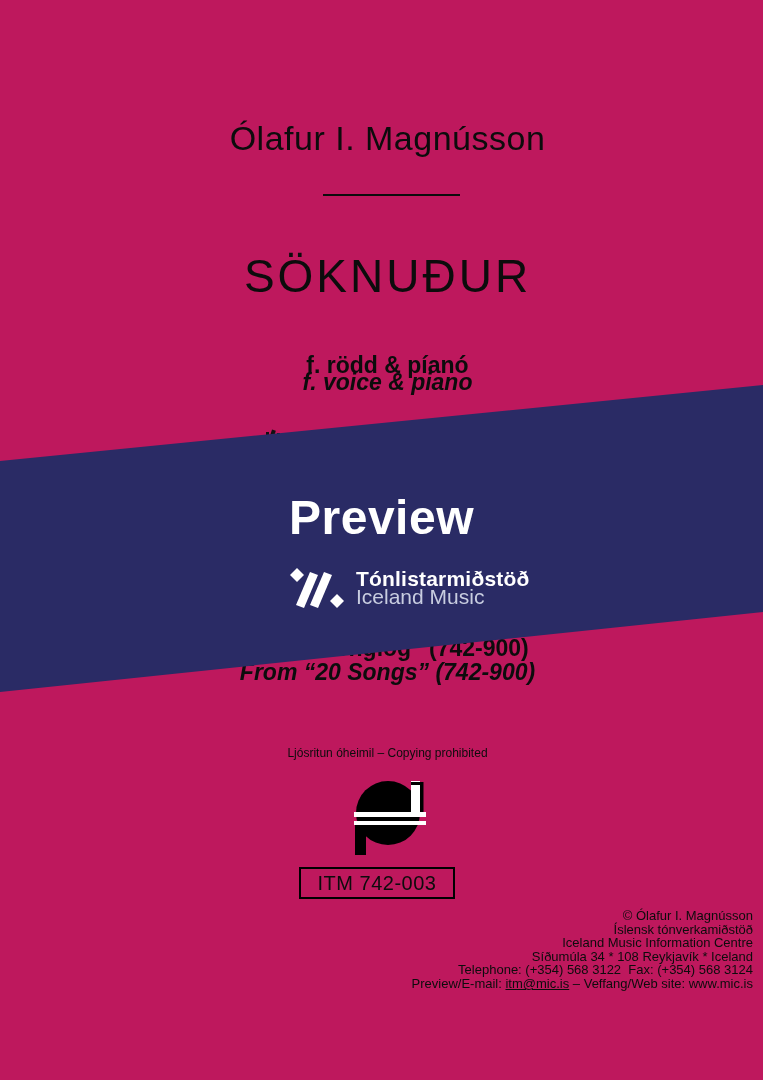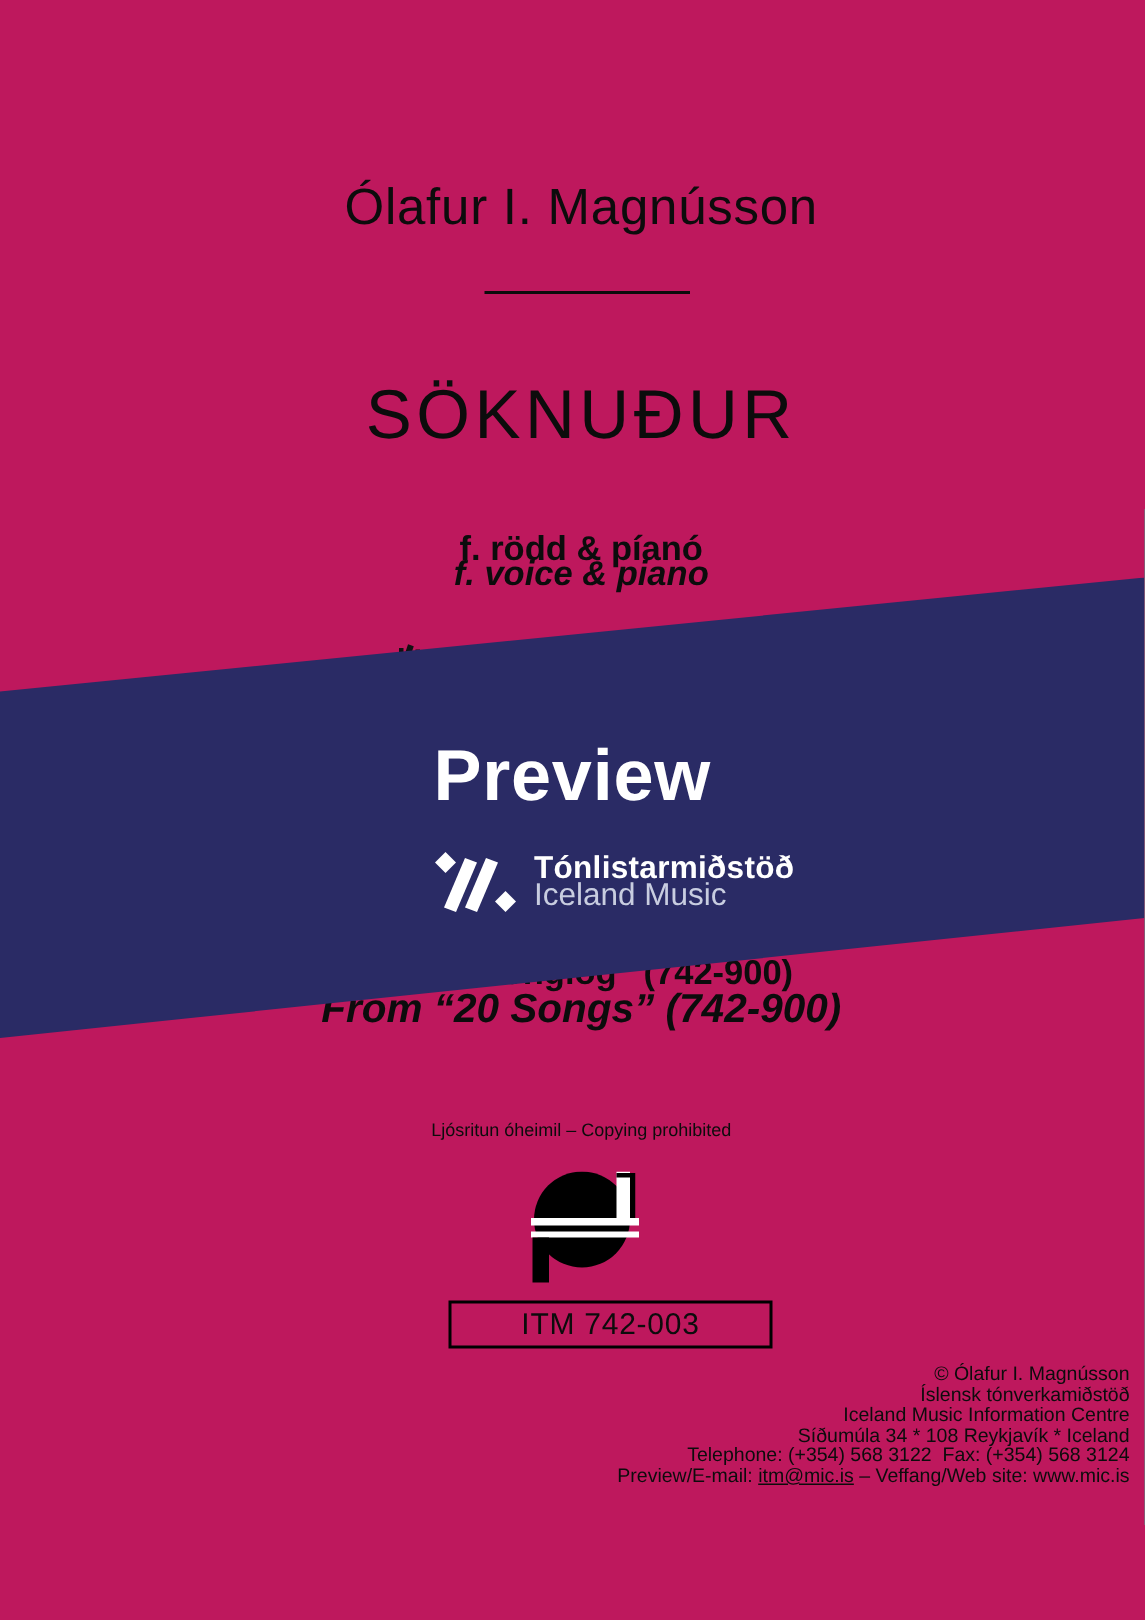--- a/index.html
+++ b/index.html
@@ -19,21 +19,21 @@
   .italic{font-style:italic;}
 
   
   .frag{background:#111; z-index:1;}
   .f1{left:266px; top:432px; width:3px; height:5px;}
   .f2{left:271px; top:430px; width:4px; height:6px; transform:rotate(18deg);}
   .f3{left:277px; top:433px; width:3px; height:4px;}
 
   
   .collection-is{top:636px; font-size:23px; line-height:24px; font-weight:700; z-index:1;}
-  .collection-en{top:660px; font-size:27px; line-height:24px; font-weight:700; z-index:1;}
+  .collection-en{top:660px; font-size:23px; line-height:24px; font-weight:700; z-index:1;}
 
   .banner{
     left:0; top:0; width:763px; height:1080px; z-index:2;
     background:#2a2b65;
     clip-path:polygon(0 461px, 763px 385px, 763px 612px, 0 692px);
   }
   .banner-content{z-index:3;}
   .preview-word{
     top:486px; left:0; right:0; text-align:center;
     font-size:48px; line-height:64px; font-weight:700;
@@ -42,21 +42,21 @@
   .logo-glyphs{left:289px; top:567px; width:57px; height:42px;}
   .org-names{left:356px; top:570px; color:#ffffff;}
   .org-is{font-size:21px; line-height:18px; font-weight:700; letter-spacing:0.2px;}
   .org-en{font-size:21px; line-height:16px; font-weight:400; margin-top:1px; color:#c8cde0;}
 
   .copying{top:744px; font-size:12px; line-height:18px; font-weight:400;}
 
   .itm-logo{left:354px; top:781px; width:72px; height:76px;}
 
   .catalog-box{
-    left:299px; top:867px; width:216px; height:32px;
+    left:299px; top:867px; width:156px; height:32px;
     border:2px solid #000; box-sizing:border-box;
     display:flex; align-items:center; justify-content:center;
     font-size:20px; letter-spacing:0.5px;
   }
 
   .footer{top:909px; left:3px; width:750px; text-align:right;
           font-size:13px; line-height:13.6px;}
   .footer .u{text-decoration:underline;}
 </style>
 </head>

